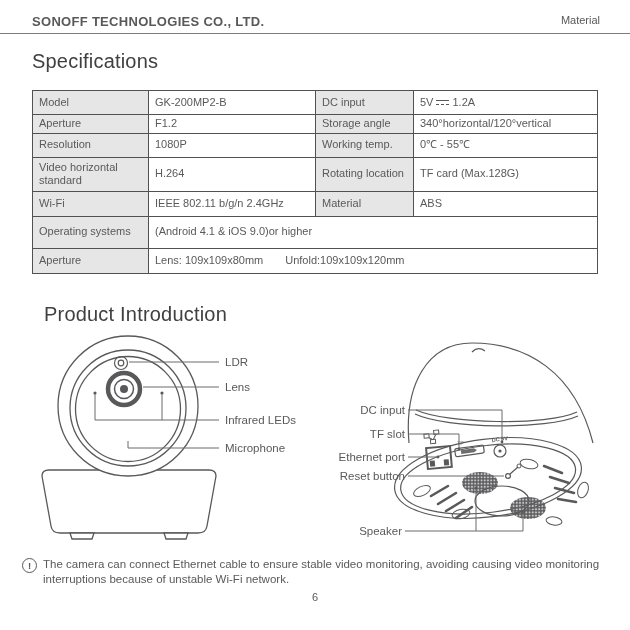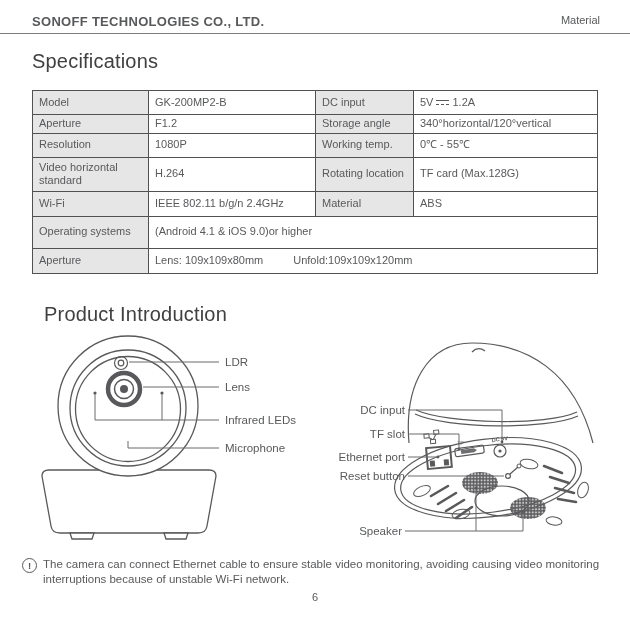--- a/index.html
+++ b/index.html
@@ -15,21 +15,21 @@
   .h-spec{left:32px;top:50px;}
   .h-prod{left:44px;top:303px;}
   
   table.spec{position:absolute;left:32px;top:90px;width:565px;
      border-collapse:collapse;table-layout:fixed;font-size:11px;color:#58595B;}
   table.spec td{border:1px solid #515153;vertical-align:middle;
      padding:2px 4px 2px 6px;line-height:1.25;overflow:hidden;}
   td.lab{background:#E6E6E6;}
   td.val{background:#ffffff;padding-left:10px;}
   col.c1{width:116px;} col.c2{width:167px;} col.c3{width:98px;} col.c4{width:184px;}
-  .dim-gap{margin-left:30px;}
+  .dim-gap{margin-left:22px;}
   .dc-ic{display:inline-block;width:13px;vertical-align:1px;margin:0 3px 0 3px;}
   .dc-ic .t{display:block;height:0;border-top:1.6px solid #58595B;}
   .dc-ic .b{display:block;height:0;border-top:1.6px dashed #58595B;margin-top:2.5px;}
   
   svg text{font-family:"Liberation Sans",sans-serif;fill:#58595B;}
   .svg-front{left:22px;top:333px;}
   .svg-bottom{left:312px;top:330px;}
   
   .note{left:22px;top:557px;width:584px;display:flex;gap:6px;font-size:11.5px;line-height:1.33;}
   .note-ic{flex:none;width:13px;height:13px;border:1.2px solid #58595B;border-radius:50%;

